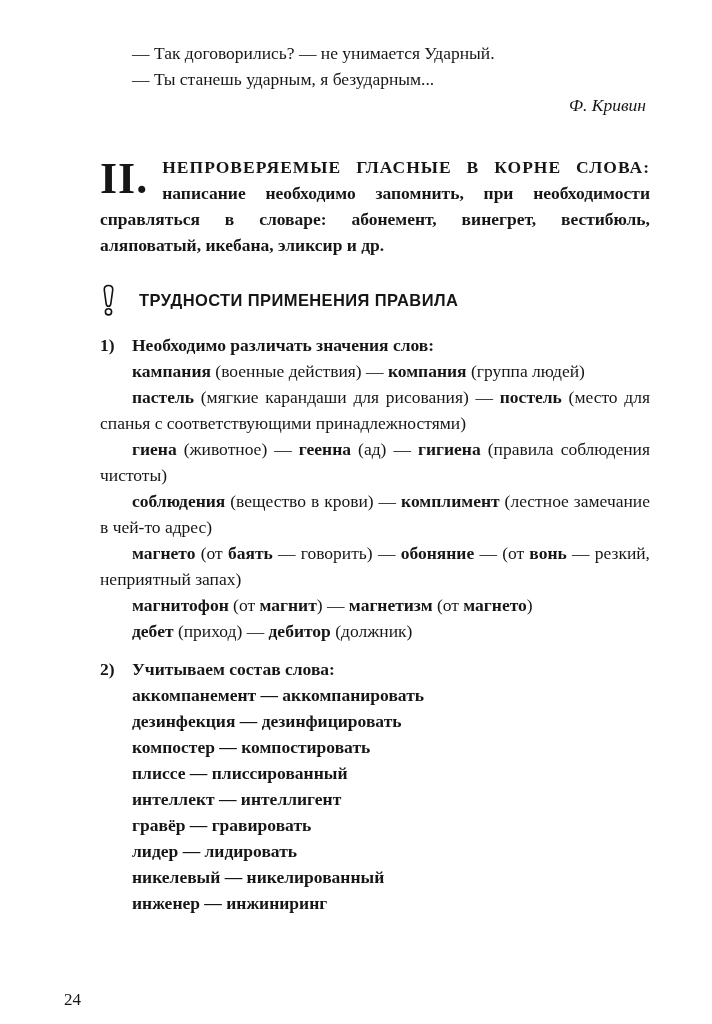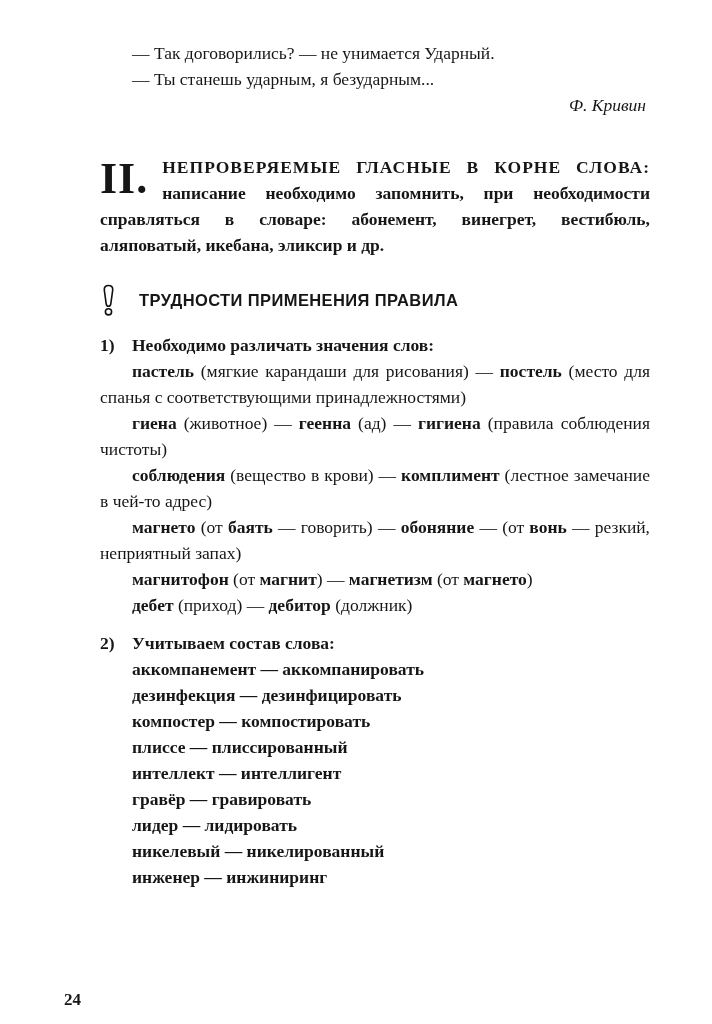--- a/index.html
+++ b/index.html
@@ -70,21 +70,20 @@
   .item-head { display: flex; font-weight: bold; }
   .item-num { width: 32px; flex-shrink: 0; }
   .entry { text-align: justify; text-indent: 32px; }
   .pair { text-indent: 32px; font-weight: bold; }
 
   .page-number {
     position: absolute;
     left: 64px;
     top: 975px;
     font-size: 17px;
-    font-weight: bold;
   }
 </style>
 </head>
 <body>
 
 <div class="page">
 
   <div class="epigraph">
     <p class="indent justify">— Так договорились? — не унимается Ударный.</p>
     <p class="indent justify">— Ты станешь ударным, я безударным...</p>
@@ -104,20 +103,21 @@
     </svg>
     <span class="diff-title">ТРУДНОСТИ ПРИМЕНЕНИЯ ПРАВИЛА</span>
   </div>
 
   <div class="list-item-1">
     <div class="item-head">
       <span class="item-num">1)</span>
       <span class="item-title">Необходимо различать значения слов:</span>
     </div>
     <div class="entries">
+      <p class="entry"><b>кампания</b> (военные действия) — <b>компания</b> (группа людей)</p>
       <p class="entry"><b>пастель</b> (мягкие карандаши для рисования) — <b>постель</b> (место для спанья с соответствующими принадлежностями)</p>
       <p class="entry"><b>гиена</b> (животное) — <b>геенна</b> (ад) — <b>гигиена</b> (правила соблюдения чистоты)</p>
       <p class="entry"><b>соблюдения</b> (вещество в крови) — <b>комплимент</b> (лестное замечание в чей-то адрес)</p>
       <p class="entry"><b>магнето</b> (от <b>баять</b> — говорить) — <b>обоняние</b> — (от <b>вонь</b> — резкий, неприятный запах)</p>
       <p class="entry"><b>магнитофон</b> (от <b>магнит</b>) — <b>магнетизм</b> (от <b>магнето</b>)</p>
       <p class="entry"><b>дебет</b> (приход) — <b>дебитор</b> (должник)</p>
     </div>
   </div>
 
   <div class="list-item-2">

